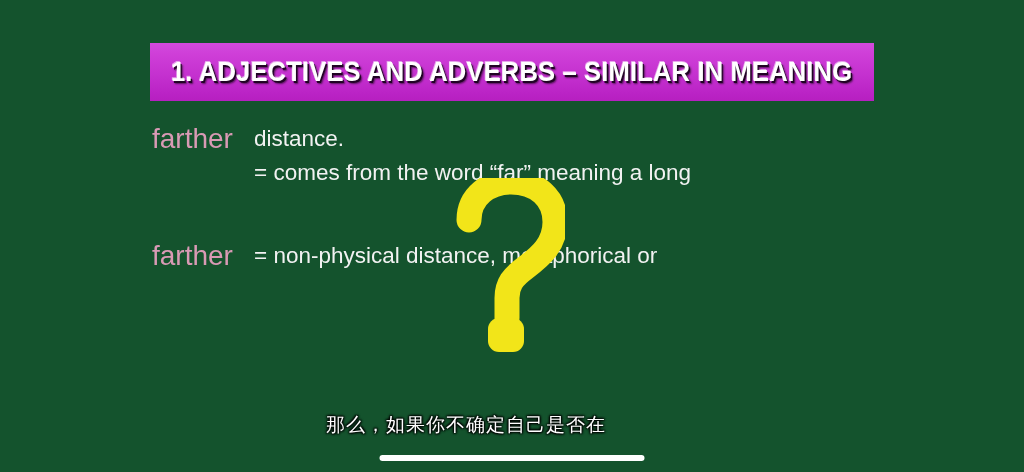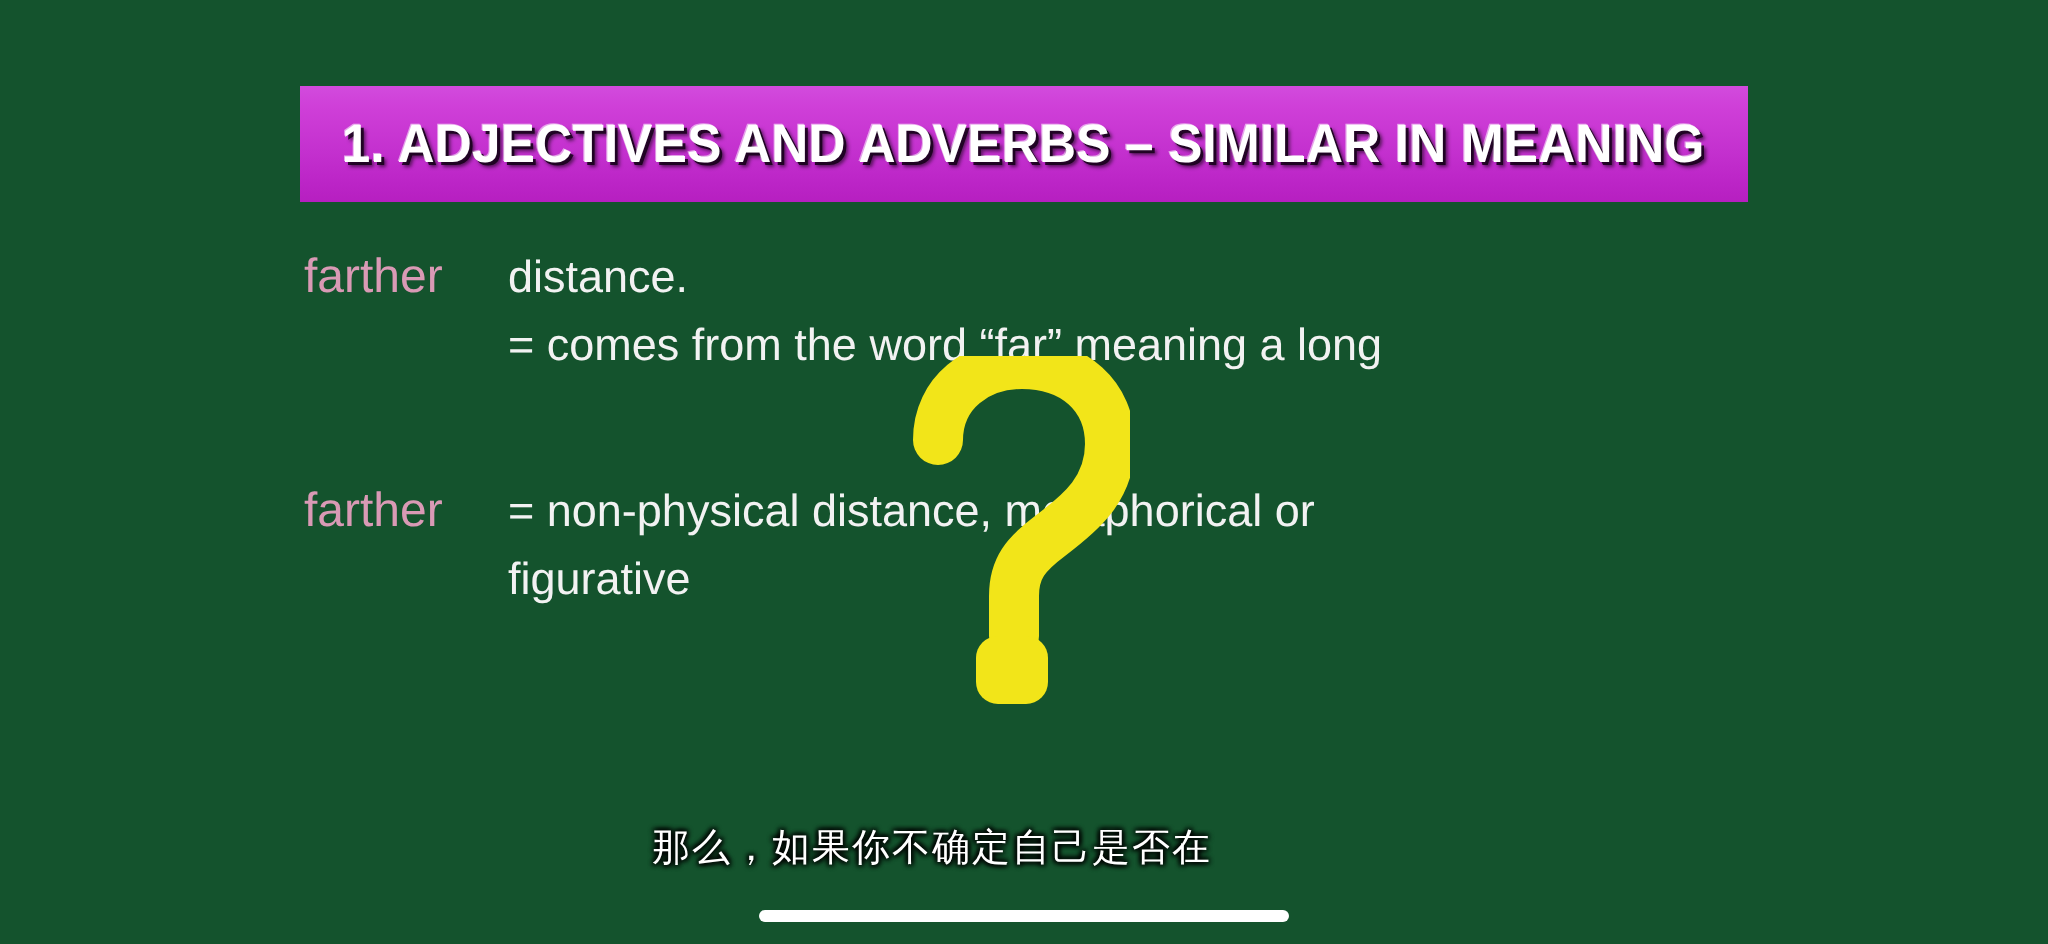--- a/index.html
+++ b/index.html
@@ -67,21 +67,21 @@
     width: 700px;
   }
   #def-row-1 { top: 122px; }
   #def-row-2 { top: 239px; }
 
   .def-term {
     position: absolute;
     left: 0;
     top: 0;
     width: 100px;
-    font-size: 24px;
+    font-size: 28px;
     line-height: 34px;
     color: #d99ab5;
     white-space: nowrap;
   }
   .def-body {
     margin-left: 102px;
     font-size: 22.5px;
     line-height: 34px;
     color: #f2f2f2;
     width: 600px;
@@ -146,21 +146,20 @@
       <div class="def-body">
         <div class="line">distance.</div>
         <div class="line">= comes from the word “far” meaning a long</div>
       </div>
     </div>
 
     <div class="def-row" id="def-row-2">
       <span class="def-term">farther</span>
       <div class="def-body">
         <div class="line">= non-physical distance, metaphorical or</div>
-        <div class="line">figurative</div>
       </div>
     </div>
 
     <div id="question-overlay">
       <svg width="110" height="180" viewBox="0 0 110 180" xmlns="http://www.w3.org/2000/svg">
         <path d="M 14 42
                  C 14 18, 34 4, 56 4
                  C 82 4, 100 20, 100 44
                  C 100 66, 86 78, 70 90
                  C 58 99, 52 106, 52 120

